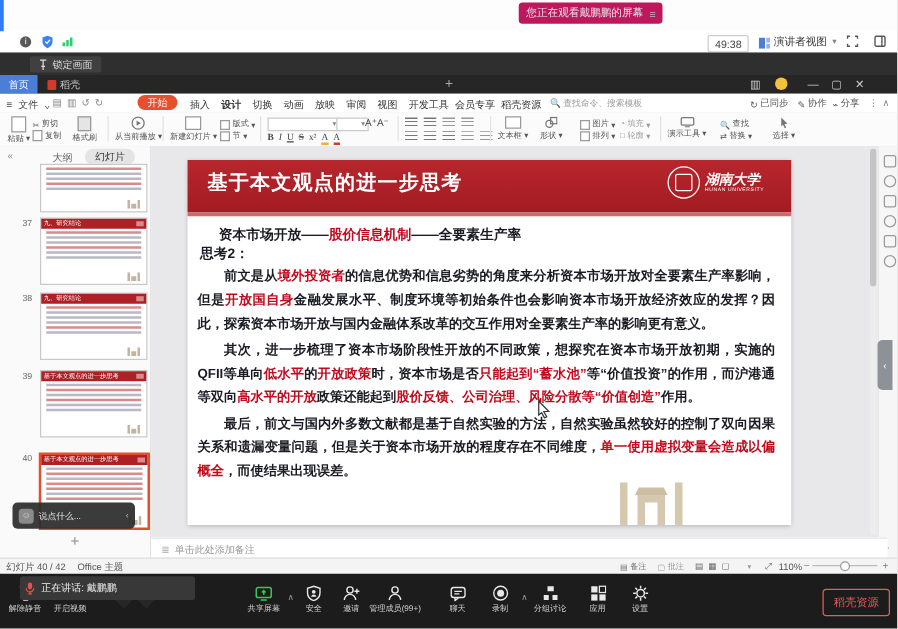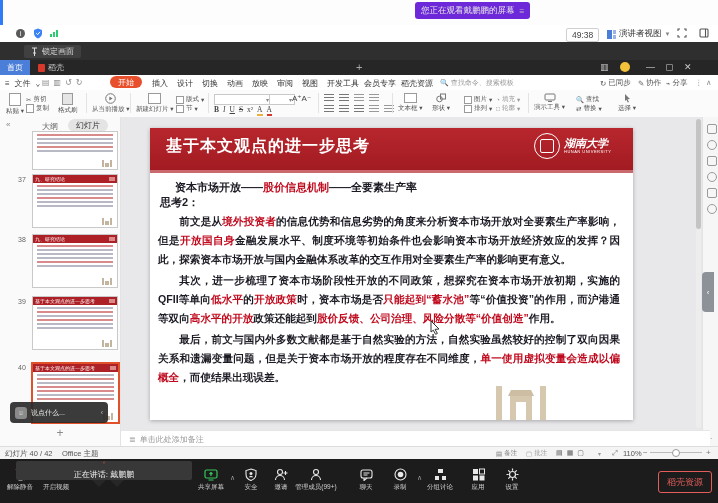--- a/index.html
+++ b/index.html
@@ -3,21 +3,21 @@
 <meta charset="utf-8">
 <style>
   html,body{margin:0;padding:0;background:#d8d8d8;font-family:"Liberation Sans","DejaVu Sans",sans-serif;}
   #screen{position:relative;width:718px;height:503px;background:#fff;overflow:hidden;margin:0 auto;}
   .abs{position:absolute;}
   svg{display:block;}
 
   
   .top-strip{left:0;top:0;width:718px;height:25px;background:#fdfdfd;}
   .edge-blue{left:0;top:0;width:3px;height:26px;background:#2e7cf6;}
-  .viewer-tip{left:415px;top:2px;height:17px;background:#6d28d9;border-radius:3px;color:#e6e6e6;
+  .viewer-tip{left:415px;top:2px;height:17px;background:#be185d;border-radius:3px;color:#e6e6e6;
     font-size:8.5px;display:flex;align-items:center;padding:0 6px;gap:5px;}
   .meet-top{left:0;top:25px;width:718px;height:17px;background:#ffffff;border-bottom:1px solid #e4e4e4;
     display:flex;align-items:center;}
   .timer-box{border:1px solid #cfcfcf;border-radius:2px;font-size:8.5px;color:#444;padding:1px 5px;}
   .viewmode{font-size:8.5px;color:#333;display:flex;align-items:center;gap:3px;}
 
   
   .pin-bar{left:0;top:42px;width:718px;height:18px;background:#2f2f2f;}
   .pin-btn{left:24px;top:45px;height:13px;background:#404040;border-radius:2px;color:#ddd;font-size:8px;
     display:flex;align-items:center;padding:0 7px;gap:4px;}
@@ -102,21 +102,21 @@
 
   
   .wps-status{left:0;top:446px;width:718px;height:13px;background:#f4f4f4;border-top:1px solid #ddd;
     font-size:7.5px;color:#555;}
   .zoom-line{left:650px;top:452px;width:52px;height:1px;background:#bbb;}
   .zoom-knob{left:672px;top:449px;width:6px;height:6px;border-radius:50%;background:#fff;border:1px solid #999;}
 
   
   .meet-bottom{left:0;top:459px;width:718px;height:44px;background:#1c1c1c;}
   .speak-chip{left:16px;top:461px;width:132px;height:19px;background:#383838;border-radius:2px;color:#f0f0f0;
-    font-size:8px;display:flex;align-items:center;gap:5px;padding:0 22px;z-index:5;flex-direction:column;}
+    font-size:8px;display:flex;align-items:center;gap:5px;padding:0 4px;z-index:5;}
   .wm-d{width:14px;height:14px;background:rgba(255,255,255,.05);transform:rotate(45deg);}
   .mctl{top:468px;width:44px;display:flex;flex-direction:column;align-items:center;gap:2px;transform:translateX(-50%);}
   .mctl .lbl{font-size:6.5px;color:#d2d2d2;white-space:nowrap;}
   .chev{color:#9a9a9a;font-size:7px;top:474px;}
   .end-btn{left:658px;top:471px;width:52px;height:20px;border:1px solid #e35d5b;border-radius:3px;color:#e35d5b;
     font-size:9px;display:flex;align-items:center;justify-content:center;background:transparent;}
 </style>
 </head>
 <body>
 
@@ -190,21 +190,21 @@
   <div class="abs winbtn" style="left:665px;">▢</div>
   <div class="abs winbtn" style="left:684px;">✕</div>
 
   <div class="abs wps-menu"></div>
   <div class="abs menu-file">≡ <span>文件</span> ⌄</div>
   <div class="abs qa-icons">▤▥↺↻</div>
   <div class="abs menu-start">
       <span>开始</span>
     </div>
   <div class="abs menu-item" style="left:152px;"><span>插入</span></div>
-  <div class="abs menu-item" style="left:177px;"><span>设计</span></div>
+  <div class="abs menu-item" style="left:177px;font-weight:bold;"><span>设计</span></div>
   <div class="abs menu-item" style="left:202px;"><span>切换</span></div>
   <div class="abs menu-item" style="left:227px;"><span>动画</span></div>
   <div class="abs menu-item" style="left:252px;"><span>放映</span></div>
   <div class="abs menu-item" style="left:277px;"><span>审阅</span></div>
   <div class="abs menu-item" style="left:302px;"><span>视图</span></div>
   <div class="abs menu-item" style="left:327px;"><span>开发工具</span></div>
   <div class="abs menu-item" style="left:364px;"><span>会员专享</span></div>
   <div class="abs menu-item" style="left:401px;"><span>稻壳资源</span></div>
   <div class="abs menu-search" style="left:440px;">🔍 <span>查找命令、搜索模板</span></div>
   <div class="abs menu-right" style="left:600px;">

